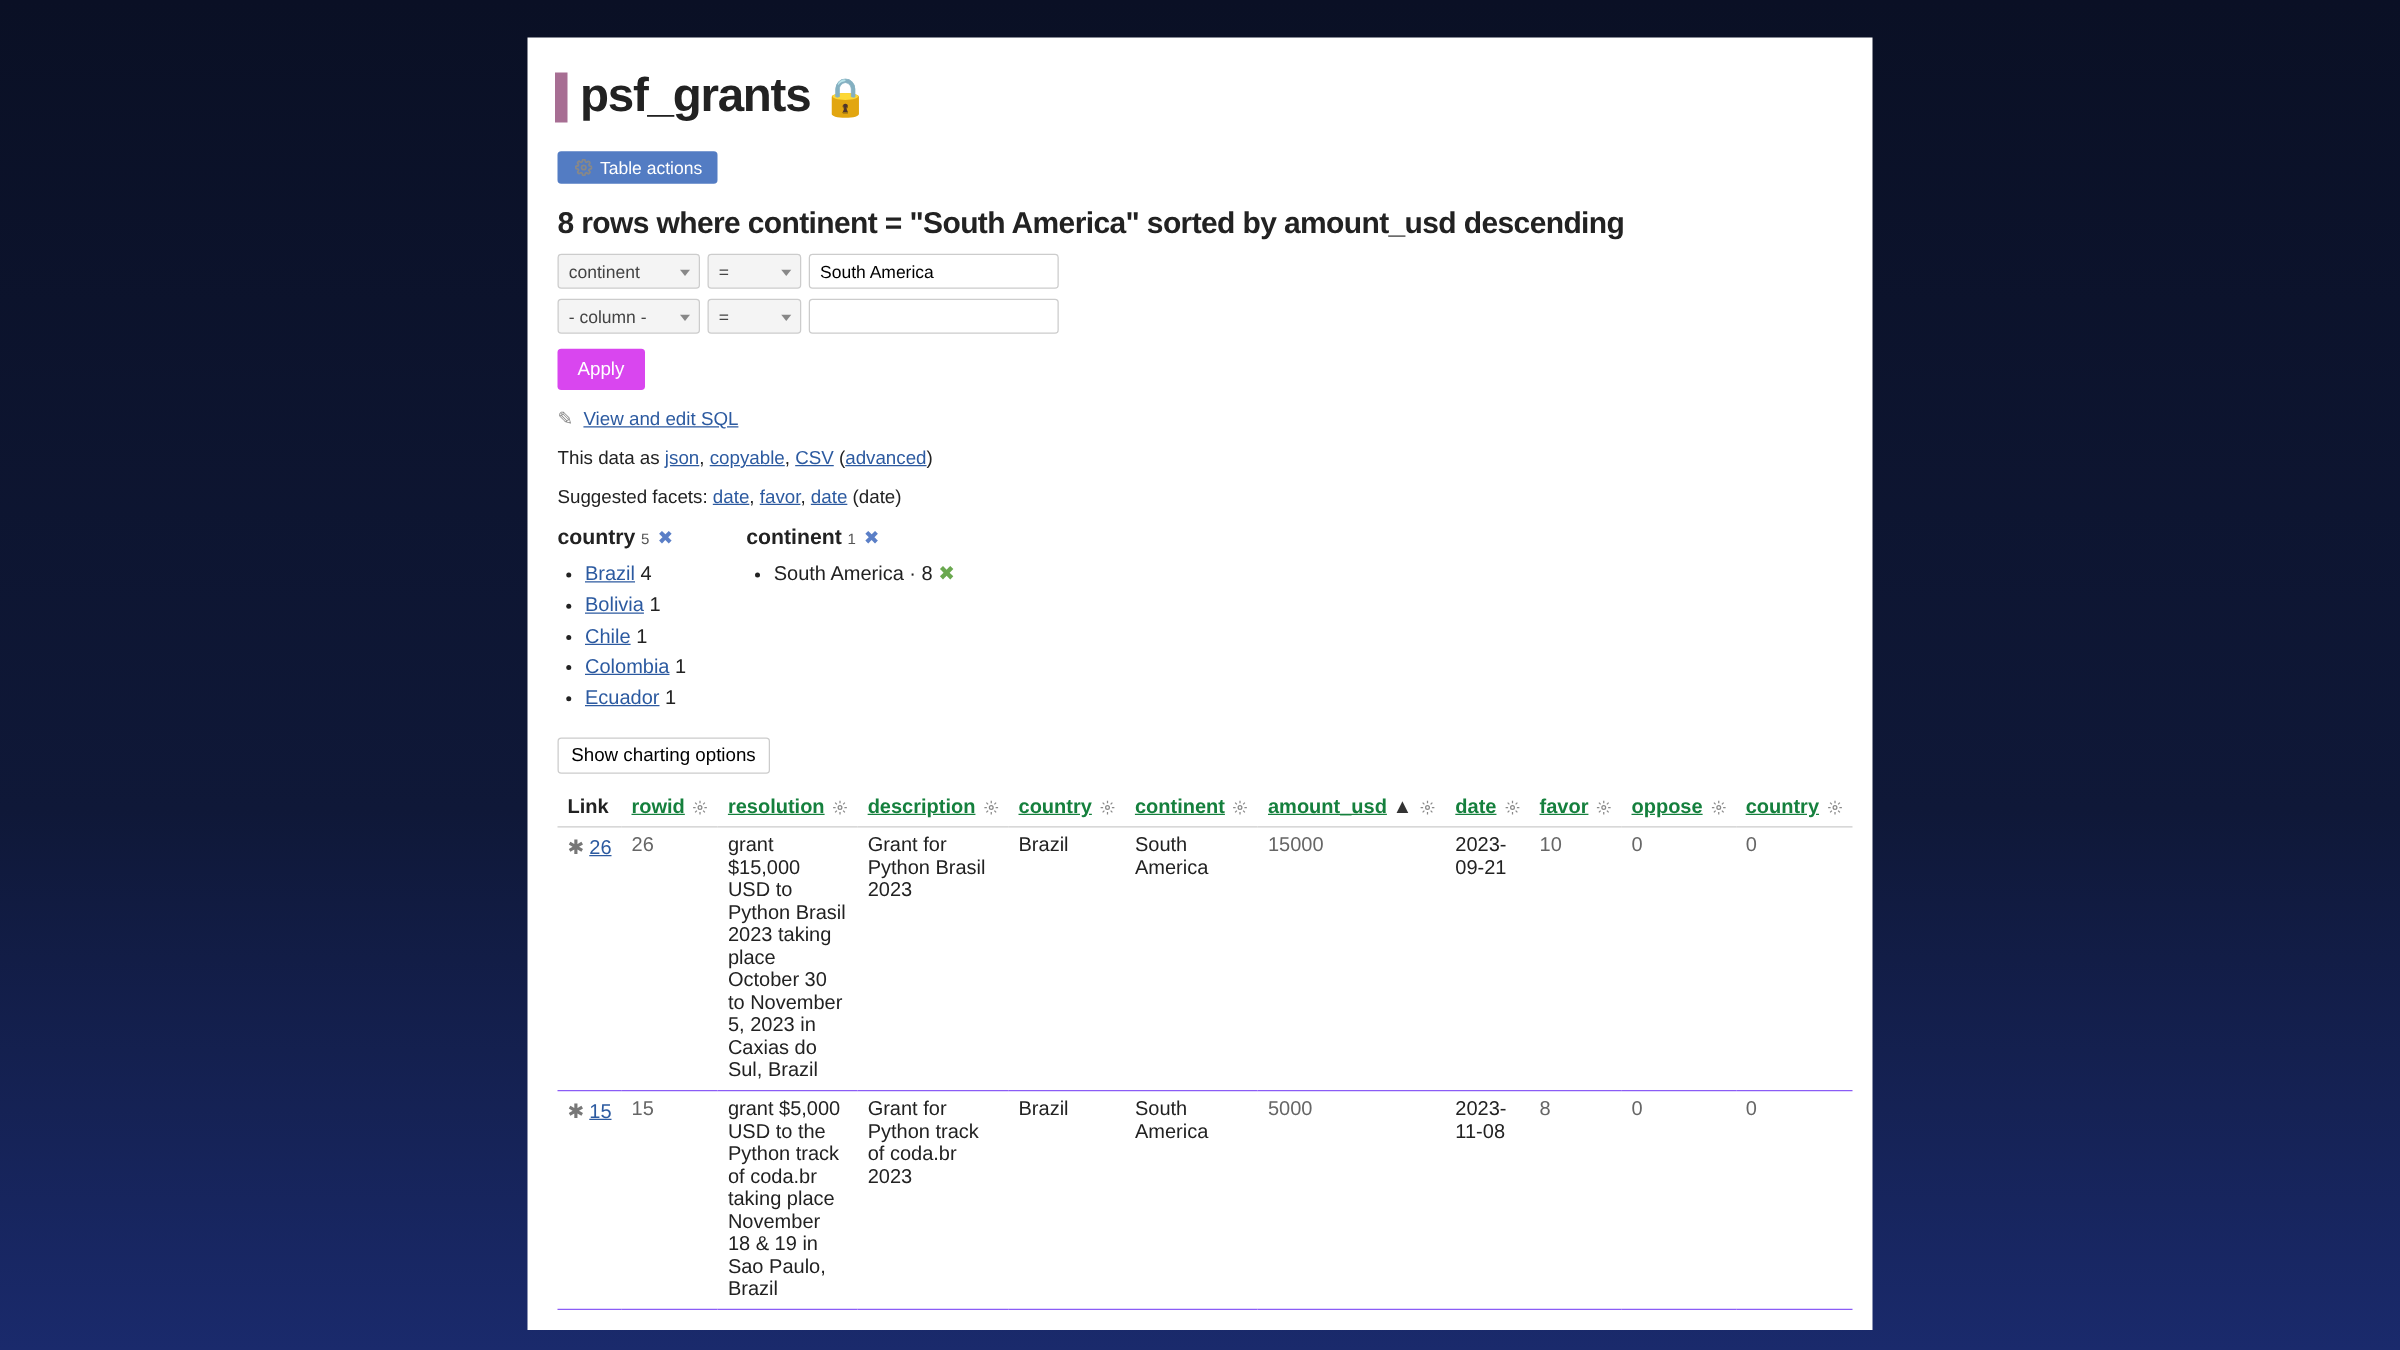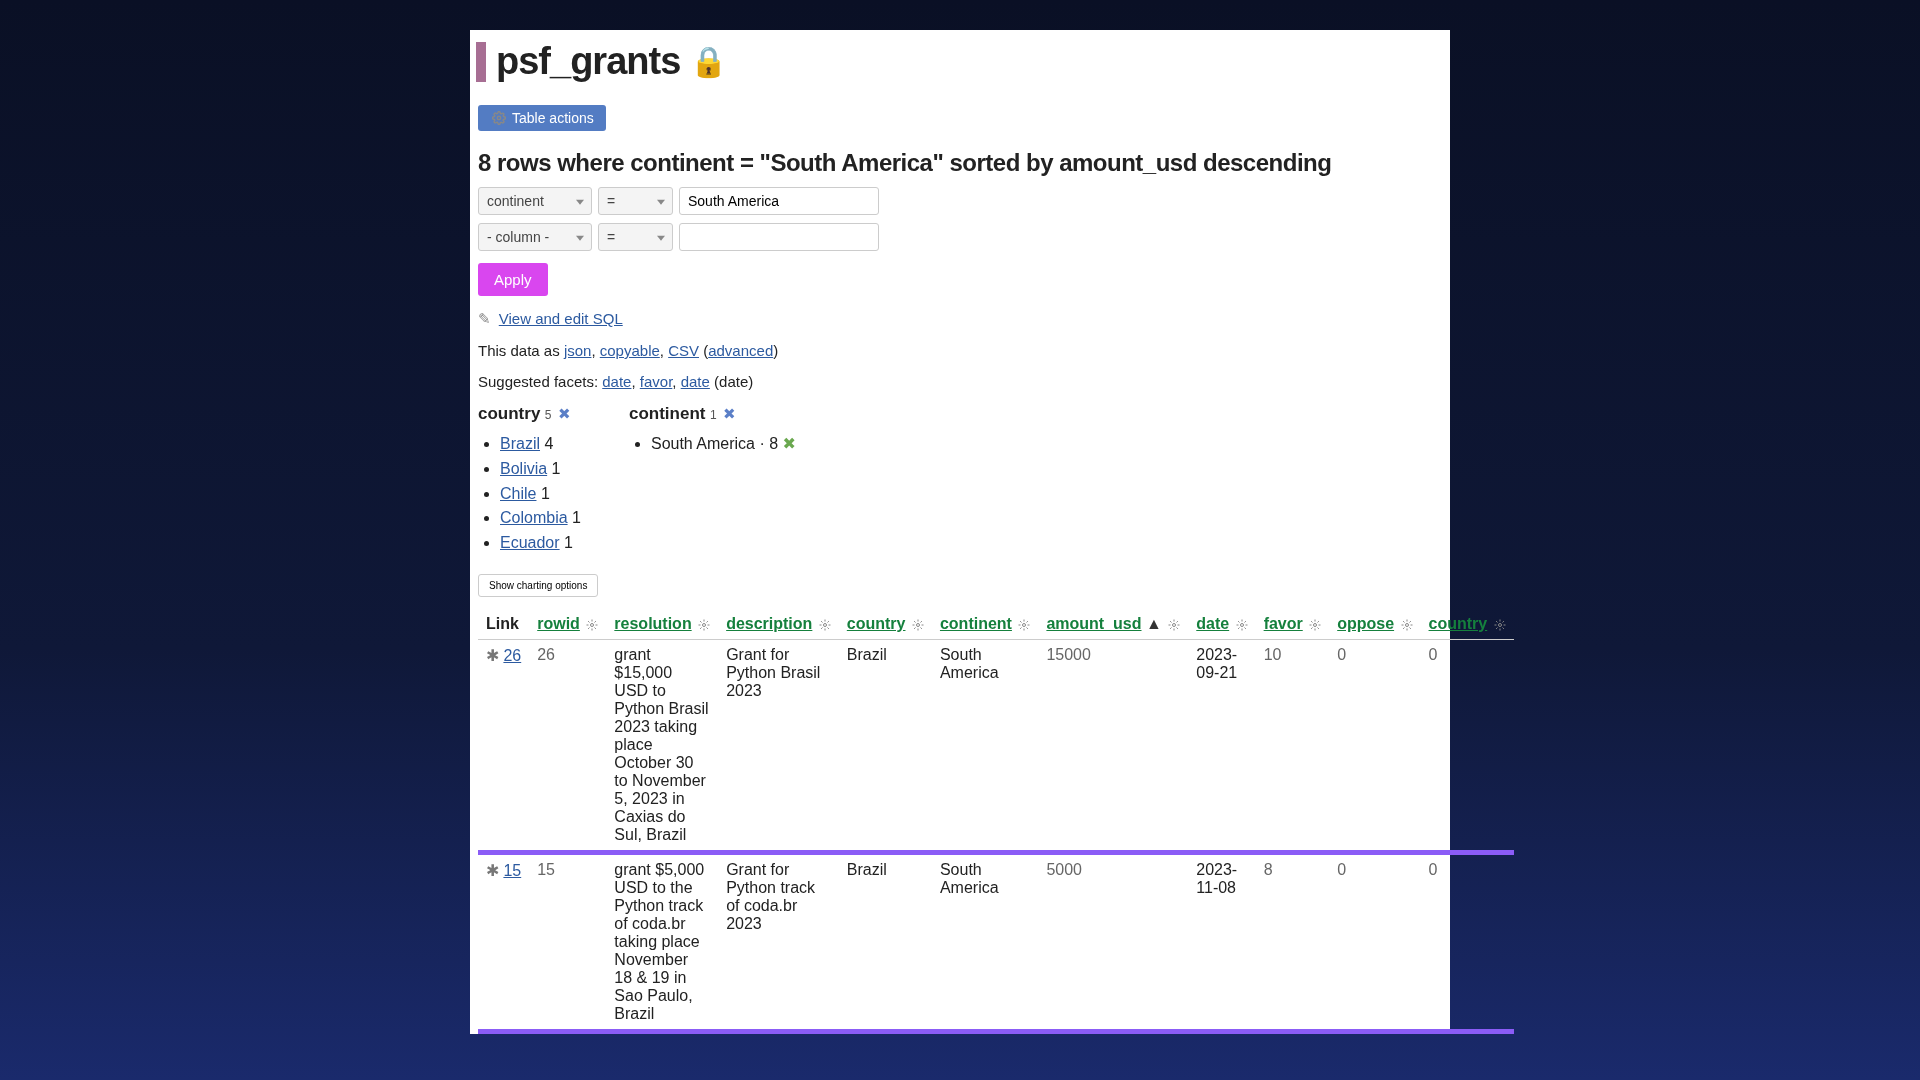--- a/index.html
+++ b/index.html
@@ -9,23 +9,23 @@
     font-family: -apple-system, BlinkMacSystemFont, "Segoe UI", Helvetica, Arial, sans-serif;
     background: linear-gradient(180deg, #0a1025 0%, #0f1838 60%, #1a2a6c 100%);
     min-height: 100vh;
     display: flex;
     justify-content: center;
     align-items: flex-start;
     padding: 30px 0 0 0;
   }
   .page {
     background: #fff;
-    width: 980px;
+    width: 1076px;
     min-height: 790px;
-    padding: 0;
+    padding: 16px;
     color: #222;
   }
   .header-row {
     display: flex;
     align-items: center;
     padding: 10px 0 0 6px;
   }
   .header-bar {
     width: 10px;
     height: 40px;
@@ -109,41 +109,41 @@
   .facet-count { font-size: 12px; color: #555; }
   .clear-x { color: #5b7fc7; text-decoration: none; font-size: 15px; margin-left: 2px; }
   .facet-col ul { margin: 8px 0 0 0; padding-left: 22px; }
   .facet-col li { font-size: 16px; line-height: 1.55; }
   .green-x { color: #6aa84f; text-decoration: none; }
   .charting-btn {
     background: #fff;
     border: 1px solid #ccc;
     border-radius: 3px;
     padding: 5px 10px;
-    font-size: 10px;
+    font-size: 15px;
     cursor: pointer;
     margin-bottom: 12px;
   }
   table.datatable {
     border-collapse: collapse;
     width: 100%;
     font-size: 16px;
   }
   table.datatable th {
     text-align: left;
     padding: 6px 8px;
     border-bottom: 1px solid #ccc;
     font-weight: 700;
     color: #222;
     white-space: nowrap;
   }
   table.datatable th a { color: #15803d; }
   table.datatable td {
     padding: 6px 8px;
-    border-bottom: 5px solid #8b5cf6;
+    border-bottom: 1px solid #8b5cf6;
     vertical-align: top;
   }
   .gear-svg { display:inline-block; vertical-align: middle; margin-left: 2px; color:#888; }
   .sort-arrow { color: #333; }
   .num-col { color: #666; }
   .link-col a { color: #2c5aa0; }
   .row-gear { color: #777; margin-right: 4px; }
   .pencil { color: #888; margin-right: 4px; }
 </style>
 </head>

